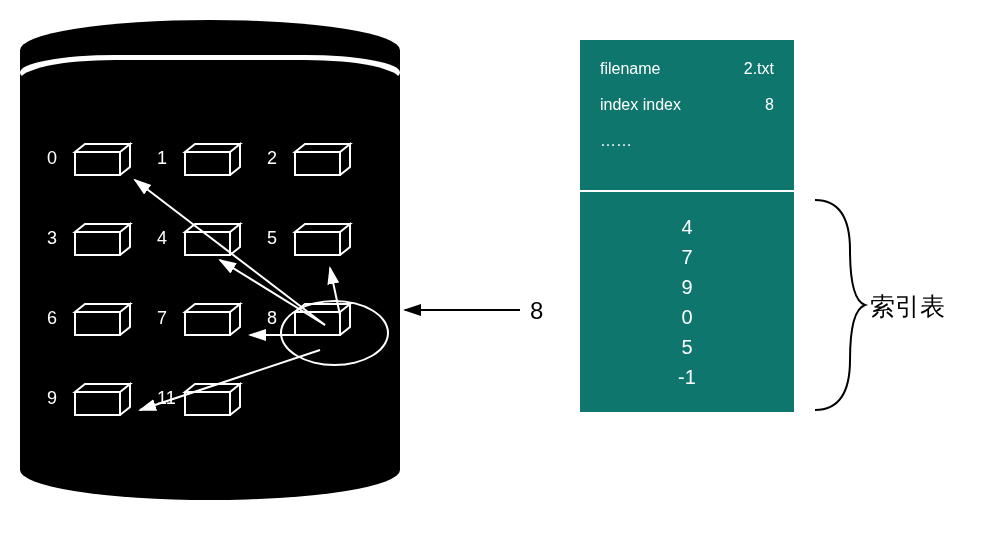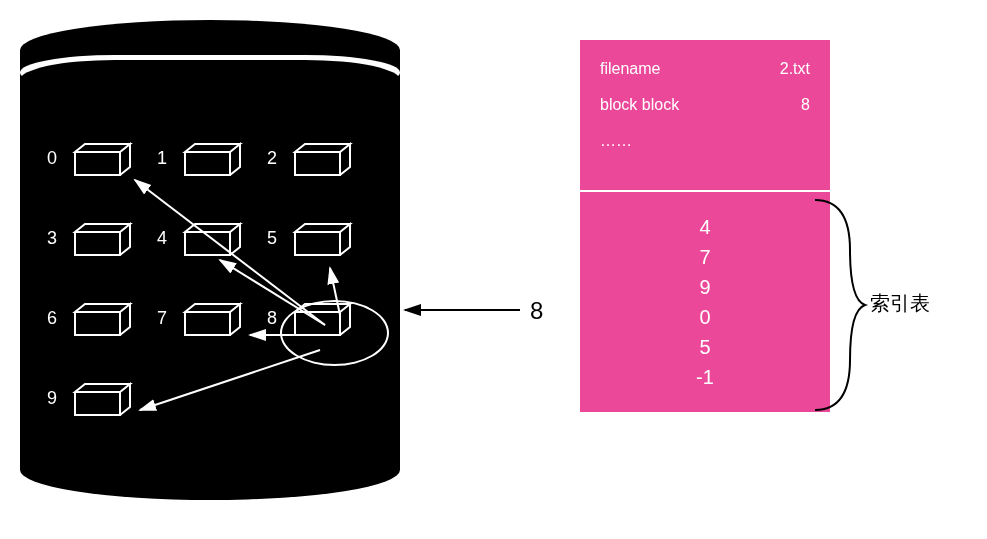--- a/index.html
+++ b/index.html
@@ -125,22 +125,22 @@
   .pointer-label {
     position: absolute;
     left: 530px;
     top: 297px;
     font-size: 24px;
   }
   .panel {
     position: absolute;
     left: 580px;
     top: 40px;
-    width: 250px;
-    background: #ec4899;
+    width: 214px;
+    background: #0f766e;
     color: white;
   }
   .panel-top {
     padding: 20px;
     border-bottom: 2px solid white;
     height: 110px;
   }
   .panel-row {
     display: flex;
     justify-content: space-between;
@@ -161,21 +161,21 @@
     position: absolute;
     left: 810px;
     top: 195px;
     width: 60px;
     height: 220px;
   }
   .brace-label {
     position: absolute;
     left: 870px;
     top: 290px;
-    font-size: 20px;
+    font-size: 25px;
   }
 </style>
 </head>
 <body>
 
 <div class="disk">
   <div class="disk-top"></div>
   <div class="disk-body"></div>
   <div class="disk-bottom"></div>
   <div class="disk-rim"></div>
@@ -249,20 +249,28 @@
     <div class="block-wrap">
       <span class="block-label">8</span>
       <span class="cube">
         <svg viewBox="0 0 70 40">
             <path d="M5 12 L50 12 L60 4 L15 4 Z M5 12 L5 35 L50 35 L50 12 M50 35 L60 27 L60 4 L50 12" fill="none" stroke="white" stroke-width="2"></path>
           </svg>
       </span>
     </div>
     <div class="block-wrap">
       <span class="block-label">9</span>
+      <span class="cube">
+        <svg viewBox="0 0 70 40">
+            <path d="M5 12 L50 12 L60 4 L15 4 Z M5 12 L5 35 L50 35 L50 12 M50 35 L60 27 L60 4 L50 12" fill="none" stroke="white" stroke-width="2"></path>
+          </svg>
+      </span>
+    </div>
+    <div class="block-wrap">
+      <span class="block-label">11</span>
       <span class="cube">
         <svg viewBox="0 0 70 40">
             <path d="M5 12 L50 12 L60 4 L15 4 Z M5 12 L5 35 L50 35 L50 12 M50 35 L60 27 L60 4 L50 12" fill="none" stroke="white" stroke-width="2"></path>
           </svg>
       </span>
     </div>
   </div>
 
   <div class="circle-highlight"></div>
 
@@ -295,21 +303,21 @@
 </svg>
 <div class="pointer-label">8</div>
 
 <div class="panel">
   <div class="panel-top">
     <div class="panel-row">
       <span>filename</span>
       <span>2.txt</span>
     </div>
     <div class="panel-row">
-      <span>block block</span>
+      <span>index index</span>
       <span>8</span>
     </div>
     <div style="font-size:16px;">……</div>
   </div>
   <div class="panel-bottom">
     <div class="idx-val">4</div>
     <div class="idx-val">7</div>
     <div class="idx-val">9</div>
     <div class="idx-val">0</div>
     <div class="idx-val">5</div>

